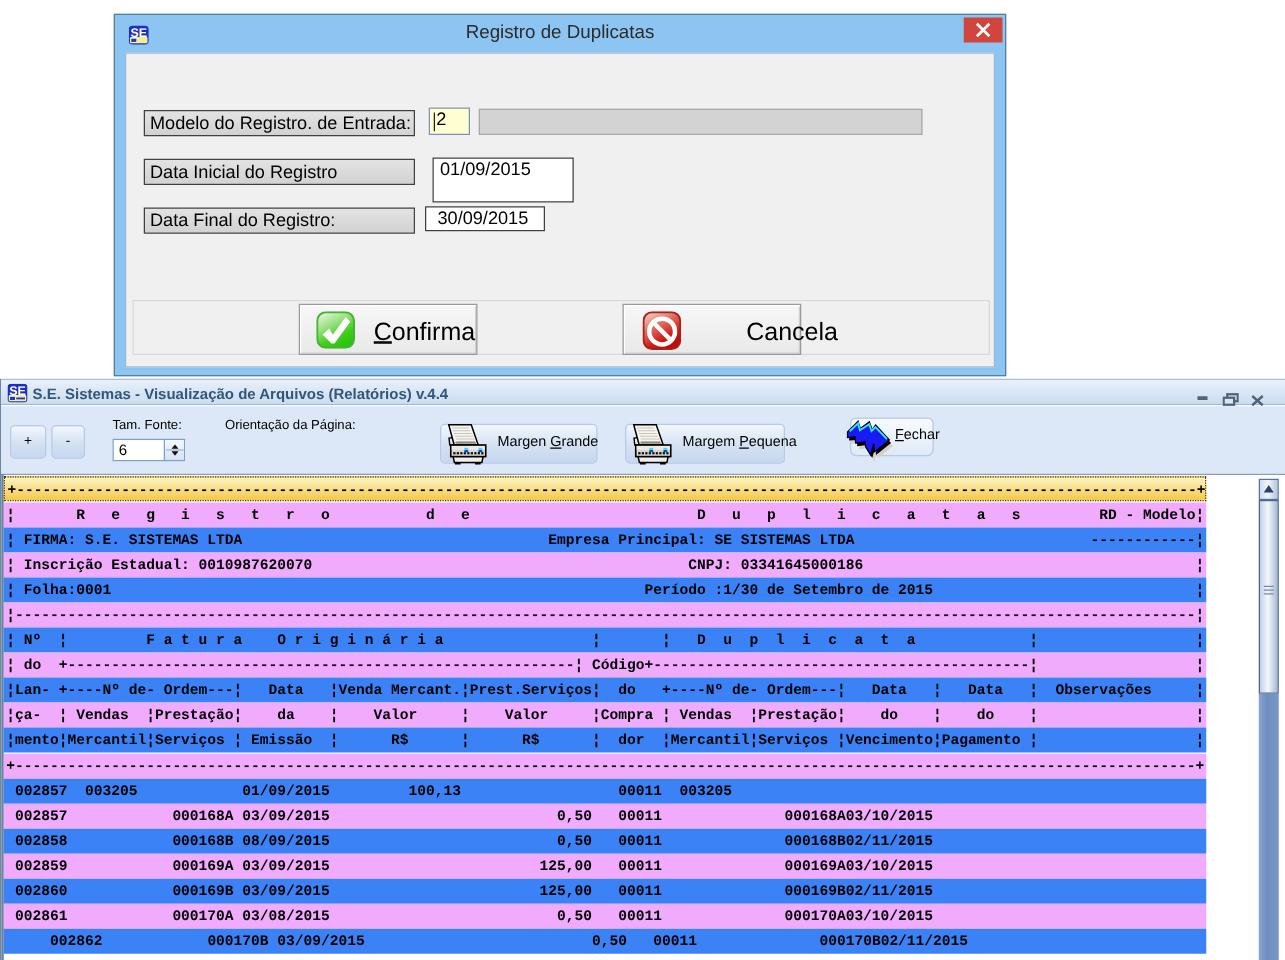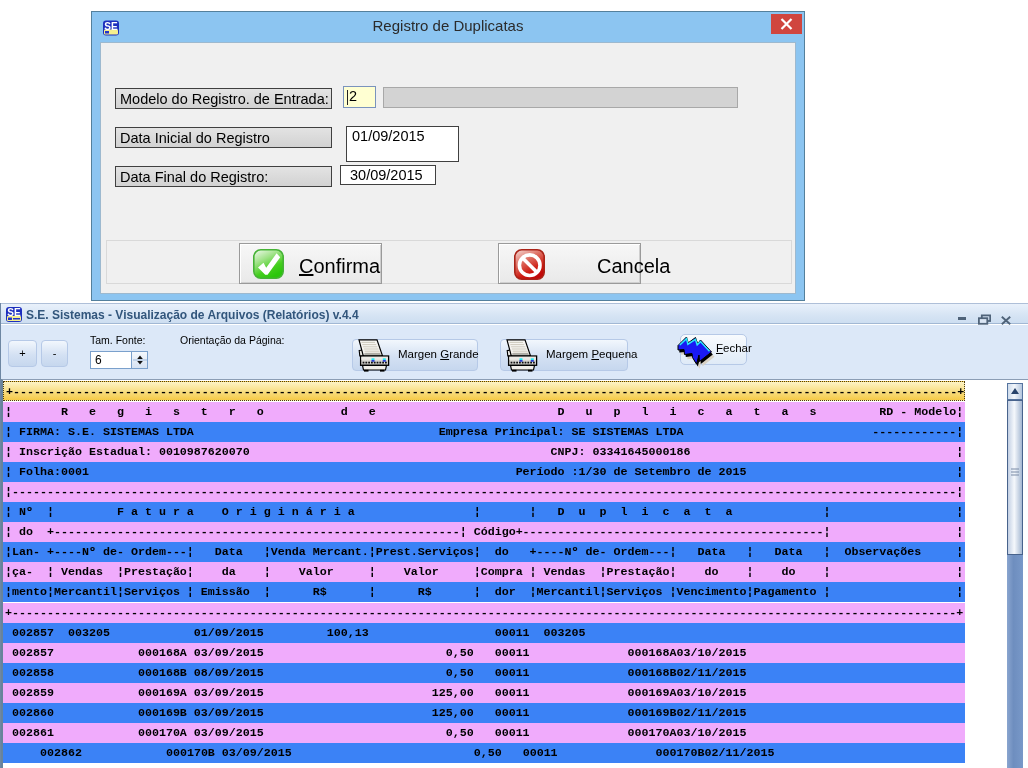--- a/index.html
+++ b/index.html
@@ -178,21 +178,21 @@
     <div class="row w" style="top:142.1px;">¦ do  +----------------------------------------------------------¦ Código+-------------------------------------------¦                  ¦</div>
     <div class="row g" style="top:162.2px;">¦Lan- +----Nº de- Ordem---¦   Data   ¦Venda Mercant.¦Prest.Serviços¦  do   +----Nº de- Ordem---¦   Data   ¦   Data   ¦  Observações     ¦</div>
     <div class="row w" style="top:182.3px;">¦ça-  ¦ Vendas  ¦Prestação¦    da    ¦    Valor     ¦    Valor     ¦Compra ¦ Vendas  ¦Prestação¦    do    ¦    do    ¦                  ¦</div>
     <div class="row g" style="top:202.4px;">¦mento¦Mercantil¦Serviços ¦ Emissão  ¦      R$      ¦      R$      ¦  dor  ¦Mercantil¦Serviços ¦Vencimento¦Pagamento ¦                  ¦</div>
     <div class="row w" style="top:222.5px;">+---------------------------------------------------------------------------------------------------------------------------------------+</div>
     <div class="row g" style="top:242.6px;"> 002857  003205            01/09/2015         100,13                  00011  003205                                                      </div>
     <div class="row w" style="top:262.7px;"> 002857            000168A 03/09/2015                          0,50   00011              000168A03/10/2015                               </div>
     <div class="row g" style="top:282.8px;"> 002858            000168B 08/09/2015                          0,50   00011              000168B02/11/2015                               </div>
     <div class="row w" style="top:302.9px;"> 002859            000169A 03/09/2015                        125,00   00011              000169A03/10/2015                               </div>
     <div class="row g" style="top:323.0px;"> 002860            000169B 03/09/2015                        125,00   00011              000169B02/11/2015                               </div>
-    <div class="row w" style="top:343.1px;"> 002861            000170A 03/09/2015                          0,50   00011              000170A03/10/2015                               </div>
+    <div class="row w" style="top:343.1px;"> 002861            000170A 03/08/2015                          0,50   00011              000170A03/10/2015                               </div>
     <div class="row g" style="top:363.2px;padding-left:30px;"> 002862            000170B 03/09/2015                          0,50   00011              000170B02/11/2015                               </div>
   </div>
   <div id="sbup"><svg width="14" height="15" viewBox="0 0 14 15">
         <path d="M7,4 L11,10 L3,10 Z" fill="#27436b"></path>
       </svg></div>
   <div id="sbthumb"><svg width="14" height="153" viewBox="0 0 14 153">
         <g stroke="#7a8ba6" stroke-width="1">
           <line x1="3" y1="68" x2="11" y2="68"></line>
           <line x1="3" y1="71" x2="11" y2="71"></line>
           <line x1="3" y1="74" x2="11" y2="74"></line>

